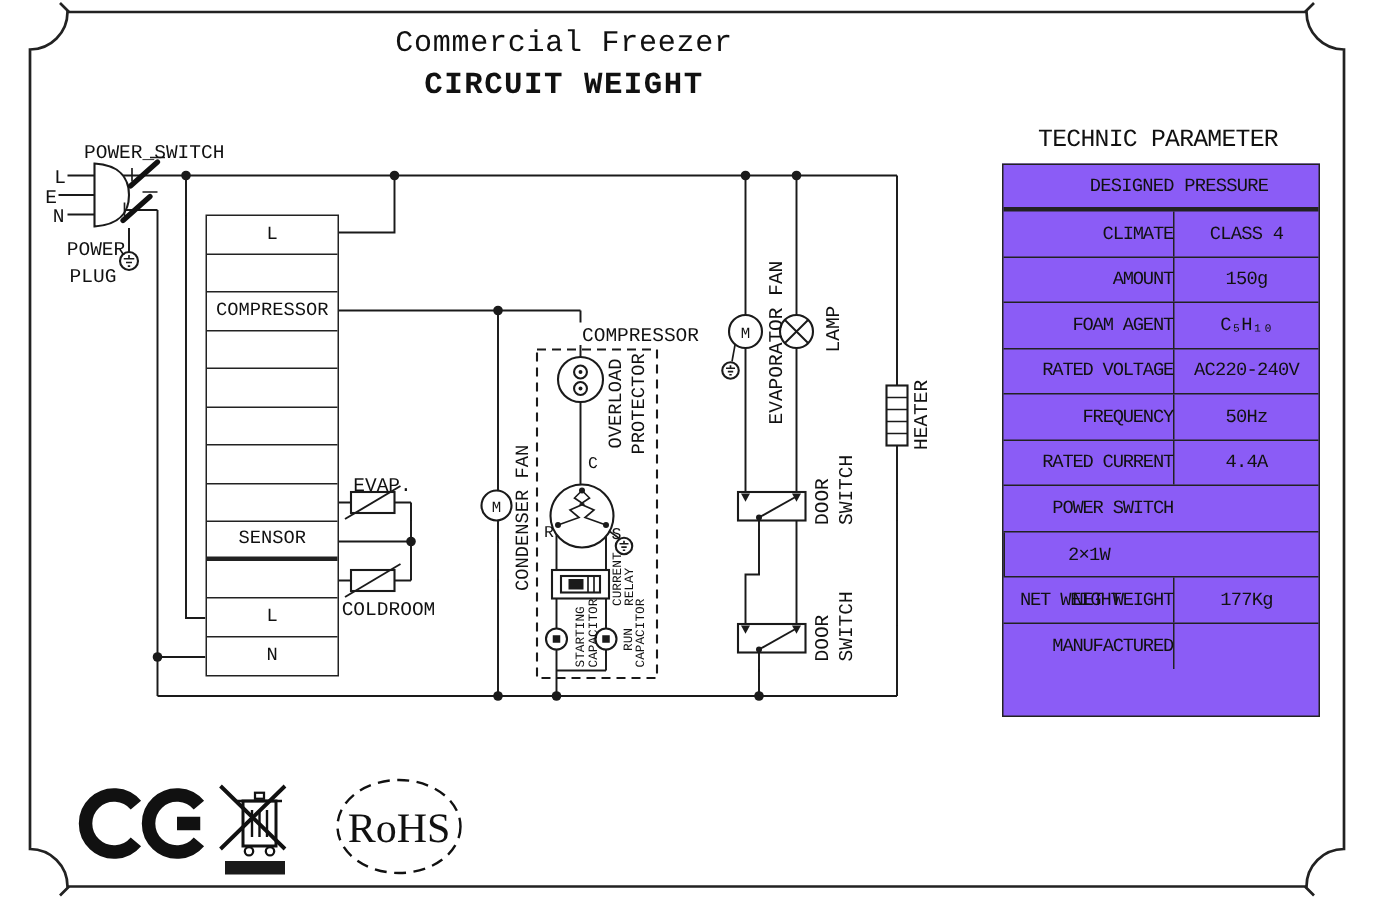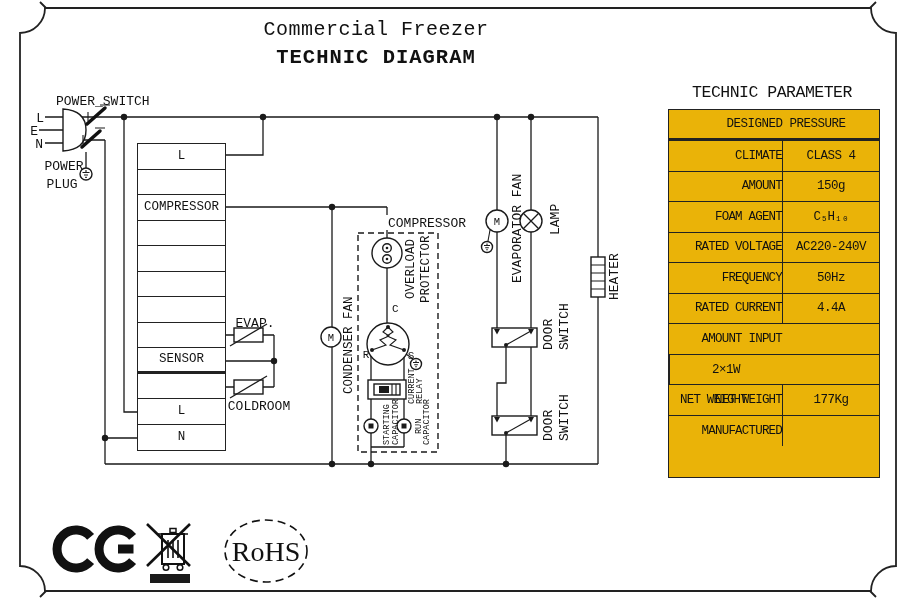--- a/index.html
+++ b/index.html
@@ -16,21 +16,21 @@
   
   .tblock{left:137px;top:143px;width:89px;height:308px;border:1.5px solid #222;
           display:grid;grid-template-rows:repeat(12,1fr);background:#fff;box-sizing:border-box;}
   .tcell{border-bottom:1.2px solid #222;display:flex;align-items:center;justify-content:center;
          font-size:12.5px;overflow:hidden;}
   .tcell.last{border-bottom:none;}
   .tcell.thick{border-bottom:3px solid #222;}
 
   
   .tech-heading{left:660px;top:83px;width:224px;text-align:center;font-size:16.5px;letter-spacing:-.5px;}
-  .ttable{left:668px;top:109px;width:212px;height:369px;border:1.6px solid #222;background:#eab308;
+  .ttable{left:668px;top:109px;width:212px;height:369px;border:1.6px solid #222;background:#8b5cf6;
           display:grid;grid-template-rows:31px repeat(11,1fr);font-size:12.5px;box-sizing:border-box;}
   .thead{display:flex;align-items:center;justify-content:center;border-bottom:3px solid #222;
          padding-left:24px;letter-spacing:-.5px;}
   .trow{display:grid;grid-template-columns:113px 1fr;border-bottom:1.4px solid #222;min-height:0;}
   .trow.last{border-bottom:none;}
   .tlabel{display:flex;align-items:center;padding-left:5px;position:relative;letter-spacing:-.8px;white-space:nowrap;justify-content:flex-end;}
   .tvalue{display:flex;align-items:center;justify-content:center;border-left:1.4px solid #222;letter-spacing:-.5px;}
   .ghost{position:absolute;left:11px;top:50%;transform:translateY(-50%);}
 
   
@@ -246,21 +246,21 @@
       <rect class="fillb" x="150" y="574" width="40" height="9"></rect>
     </g>
     <g>
       <ellipse cx="266" cy="551" rx="41" ry="31" fill="none" stroke="#111" stroke-width="1.6" stroke-dasharray="8 5"></ellipse>
       <text class="serif" x="266" y="561" text-anchor="middle">RoHS</text>
     </g>
   </svg>
 
   <div class="abs titles">
     <div class="subtitle">Commercial Freezer</div>
-    <div class="maintitle">TECHNIC  DIAGRAM</div>
+    <div class="maintitle">CIRCUIT  WEIGHT</div>
   </div>
 
   <div class="abs tblock">
     <div class="tcell">L</div>
     <div class="tcell"></div>
     <div class="tcell">COMPRESSOR</div>
     <div class="tcell"></div>
     <div class="tcell"></div>
     <div class="tcell"></div>
     <div class="tcell"></div>
@@ -306,21 +306,21 @@
       <div class="tvalue">50Hz</div>
     </div>
     <div class="trow">
       <div class="tlabel">
           <span>RATED CURRENT</span>
         </div>
       <div class="tvalue">4.4A</div>
     </div>
     <div class="trow">
       <div class="tlabel">
-          <span>AMOUNT INPUT</span>
+          <span>POWER SWITCH</span>
         </div>
     </div>
     <div class="trow">
       <div class="tvalue">2×1W</div>
     </div>
     <div class="trow">
       <div class="tlabel">
         <span>NET WEIGHT</span>
         <span class="ghost">NET WEIGHT</span>
       </div>

